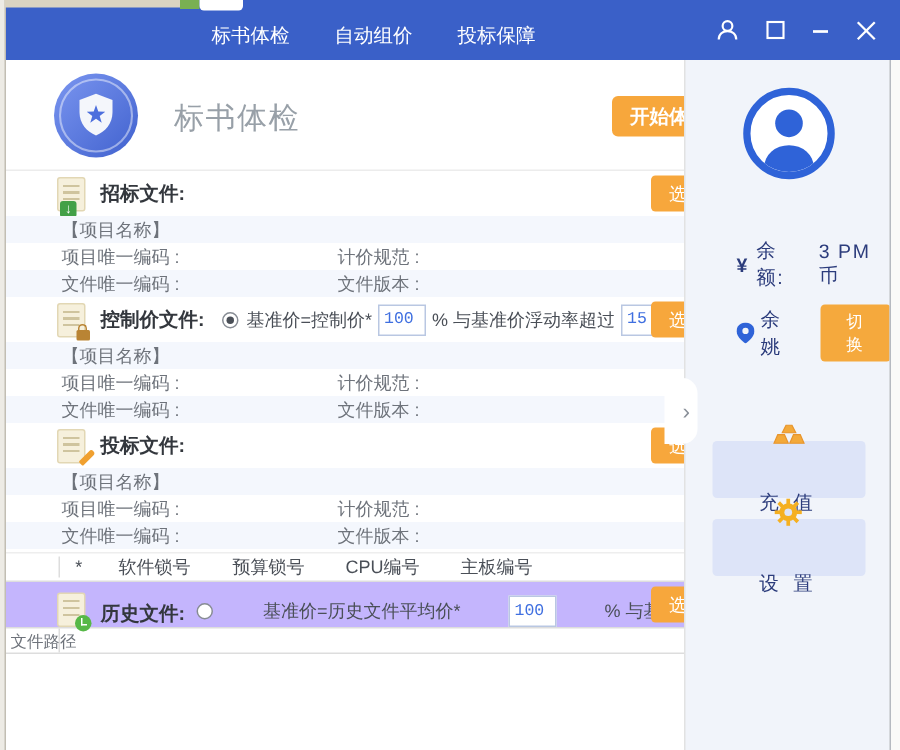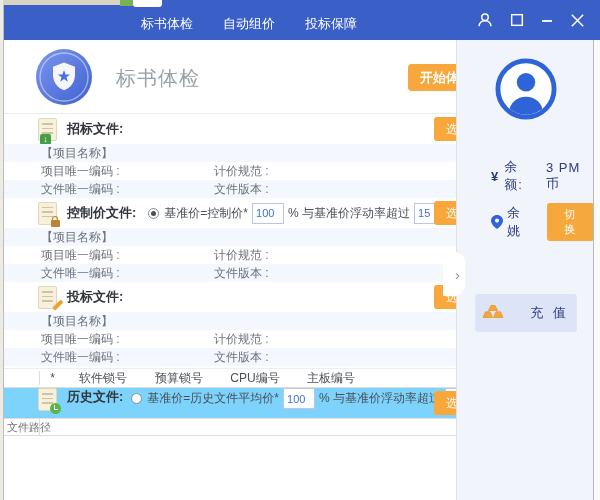--- a/index.html
+++ b/index.html
@@ -38,48 +38,48 @@
     background:repeating-linear-gradient(to bottom,#cfc49e 0 1.5px,transparent 1.5px 4.5px); }
   .dl-badge { position:absolute; left:1px; bottom:-5px; width:11px; height:11px; background:#43a047; border-radius:2px; color:#fff; font-size:9px; line-height:11px; text-align:center; }
   .lock-badge { position:absolute; right:-4px; bottom:-3px; width:9px; height:7px; background:#b98434; border-radius:1px; }
   .lock-badge::before { content:''; position:absolute; top:-4px; left:1px; width:4px; height:4px; border:1.5px solid #b98434; border-bottom:none; border-radius:3px 3px 0 0; }
   .pencil-badge { position:absolute; right:-4px; bottom:-3px; width:4px; height:12px; background:#f0a030; border-radius:2px 2px 1px 1px; transform:rotate(45deg); }
   .clock-badge { position:absolute; right:-5px; bottom:-4px; width:11px; height:11px; background:#57b847; border-radius:50%; }
   .clock-badge::before { content:''; position:absolute; left:4px; top:2px; width:3px; height:4px; border-left:1.5px solid #fff; border-bottom:1.5px solid #fff; }
 
   .info-row { height:18px; display:flex; align-items:center; font-size:12px; color:#6e737b; padding-left:37px; position:relative; background:#fff; }
   .info-row.stripe { background:#f4f7fd; }
-  .col2 { position:absolute; left:210px; }
+  .col2 { position:absolute; left:221px; }
 
   .radio-group { display:flex; align-items:center; font-size:12px; color:#4a4f57; margin-left:12px; white-space:nowrap; }
   .radio { width:11px; height:11px; border:1px solid #878c94; border-radius:50%; position:relative; margin-right:5px; flex:none; background:#fff; }
   .radio.checked::after { content:''; position:absolute; left:2px; top:2px; width:5px; height:5px; background:#4a4f57; border-radius:50%; }
-  .pct-input { width:32px; height:21px; border:1px solid #b9c7e2; color:#3f6fe0; font-size:11px; padding:0 3px; margin:0 4px; font-family:Liberation Sans, sans-serif; background:#fff; }
+  .pct-input { width:32px; height:21px; border:1px solid #b9c7e2; color:#3f6fe0; font-size:11px; padding:0 3px; margin:0 4px; font-family:Liberation Mono, monospace; background:#fff; }
 
   .lock-head { height:20px; margin-top:2px; display:flex; align-items:center; font-size:12px; color:#4a4f57; border-top:1px solid #eee; border-bottom:1px solid #dedede; background:#fff; }
   .lt-first { width:26px; margin-left:35px; border-left:1px solid #ddd; text-align:center; }
   .lt-col { width:76px; text-align:center; }
 
-  .hist-row { height:30px; display:flex; align-items:flex-start; padding-left:34px; position:relative; background:#7dd3fc; }
-  .hist-row .radio-group { margin-left:8px; }
+  .hist-row { height:30px; display:flex; align-items:flex-end; padding-left:34px; position:relative; background:#c4b5fd; }
+  .hist-row .radio-group { margin-left:8px;gap:28px; }
 
   .path-row { height:18px; display:flex; align-items:stretch; border-top:1px solid #ddd; border-bottom:1px solid #ddd; font-size:11px; color:#6e737b; background:#fff; }
   .path-label { width:35px; padding-left:3px; display:flex; align-items:center; white-space:nowrap; }
   .path-cell { flex:1; border-left:1px solid #ddd; }
 
   
   .sidebar { position:absolute; left:452px; top:40px; width:138px; bottom:0; background:#f1f4fa; border-left:1px solid #e2e2e2; }
   .avatar { display:block; margin:18px auto 0; }
   .balance, .location { margin:0 0 0 34px; font-size:13px; color:#2c3c7c; display:flex; align-items:center; }
   .balance { margin-top:38px; letter-spacing:1px; }
   .location { margin-top:9px; }
   .yen { font-weight:bold; margin-right:5px; }
   .pin { margin-right:4px; display:inline-flex; }
   .switch-btn { margin-left:13px; background:#f5a93d; color:#fff; border:none; border-radius:3px; font-size:11px; padding:4px 9px; letter-spacing:2px; }
-  .side-btn { display:flex; align-items:center; justify-content:center; gap:26px; width:102px; height:38px; margin:14px auto 0; background:#dde4f8; border:none; border-radius:3px; font-size:13px; color:#2c3c7c; letter-spacing:3px; }
+  .side-btn { display:flex; align-items:center; justify-content:center; gap:26px; width:102px; height:38px; margin:14px auto 0; background:#dde4f8; border:none; border-radius:3px; font-size:13px; color:#2c3c7c; letter-spacing:3px;flex-direction:column; }
   .side-btn.first { margin-top:53px; }
 
   .handle { position:absolute; left:439px; top:252px; width:22px; height:44px; background:#fff; border-radius:0 10px 10px 0; z-index:3; display:flex; align-items:center; justify-content:flex-end; padding-right:5px; color:#8a9099; font-size:15px; cursor:pointer; }
 
   .right-strip { position:absolute; right:0; top:40px; width:7px; bottom:0; background:#fafaf8; border-left:1px solid #b6bac0; }
 </style>
 </head>
 <body>
 
 <div class="bg-topleft"></div>
@@ -276,16 +276,35 @@
       <span>
         <svg width="22" height="15" viewBox="0 0 22 15">
           <polygon points="6.5,6.5 9,1.5 13,1.5 15.5,6.5" fill="#f3a93a" stroke="#e8952c" stroke-width="0.8"></polygon>
           <polygon points="1,13.5 3.5,7.8 8,7.8 10.5,13.5" fill="#f3a93a" stroke="#e8952c" stroke-width="0.8"></polygon>
           <polygon points="11.5,13.5 14,7.8 18.5,7.8 21,13.5" fill="#f3a93a" stroke="#e8952c" stroke-width="0.8"></polygon>
         </svg>
       </span>
       <span>充 值</span>
     </button>
 
+    <button class="side-btn">
+      <span>
+        <svg width="19" height="19" viewBox="0 0 20 20">
+          <g fill="#f5b021">
+            <circle cx="10" cy="10" r="6.3"></circle>
+            <rect x="8.7" y="0.5" width="2.6" height="4.5"></rect>
+            <rect x="8.7" y="15" width="2.6" height="4.5"></rect>
+            <rect x="8.7" y="0.5" width="2.6" height="4.5" transform="rotate(45 10 10)"></rect>
+            <rect x="8.7" y="15" width="2.6" height="4.5" transform="rotate(45 10 10)"></rect>
+            <rect x="8.7" y="0.5" width="2.6" height="4.5" transform="rotate(90 10 10)"></rect>
+            <rect x="8.7" y="15" width="2.6" height="4.5" transform="rotate(90 10 10)"></rect>
+            <rect x="8.7" y="0.5" width="2.6" height="4.5" transform="rotate(135 10 10)"></rect>
+            <rect x="8.7" y="15" width="2.6" height="4.5" transform="rotate(135 10 10)"></rect>
+          </g>
+          <circle cx="10" cy="10" r="2.7" fill="#dde4f8"></circle>
+        </svg>
+      </span>
+      <span>设 置</span>
+    </button>
   </div>
 
   <div class="right-strip"></div>
 </div>
 
 </body></html>

